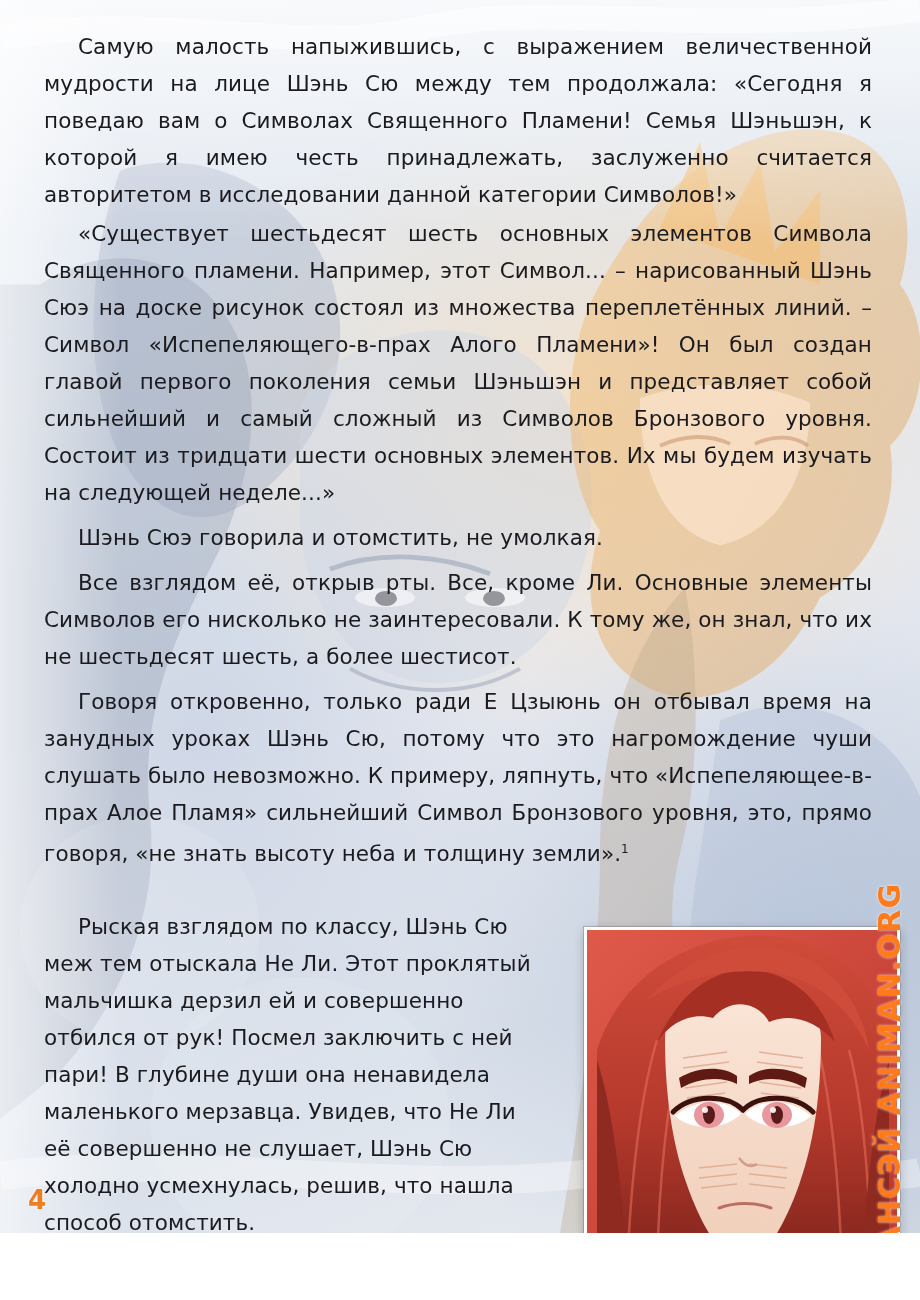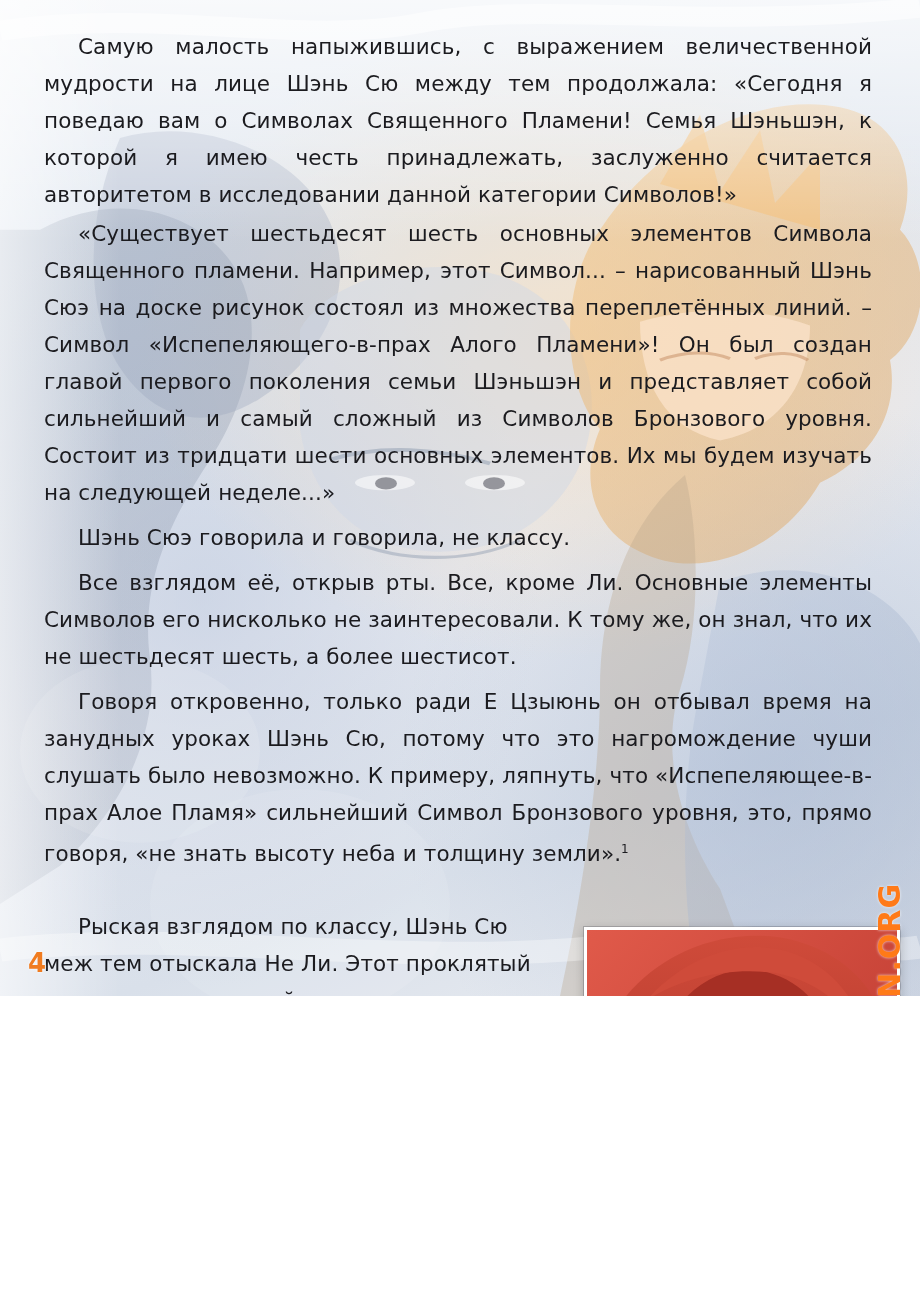--- a/index.html
+++ b/index.html
@@ -10,21 +10,21 @@
     width: 920px;
     height: 1300px;
     font-family: "DejaVu Sans", sans-serif;
     background: #ffffff;
     overflow: hidden;
   }
 
   .page {
     position: relative;
     width: 920px;
-    height: 996px;
+    height: 1233px;
     overflow: hidden;
     background:
       radial-gradient(ellipse 700px 520px at 62% 34%, rgba(255,222,178,0.55) 0%, rgba(255,222,178,0.0) 62%),
       radial-gradient(ellipse 520px 600px at 22% 60%, rgba(188,200,222,0.55) 0%, rgba(188,200,222,0.0) 65%),
       radial-gradient(ellipse 640px 640px at 85% 78%, rgba(176,190,214,0.5) 0%, rgba(176,190,214,0.0) 60%),
       linear-gradient(160deg, #e8edf4 0%, #dfe6ef 30%, #e6e9f0 55%, #d9e0ea 78%, #eceef2 100%);
   }
 
   
   .bg-art {
@@ -191,21 +191,21 @@
     </svg>
   </div>
   <div class="bg-wash-top"></div>
   <div class="bg-wash-left"></div>
 
   <div class="text-column">
 
     <p class="para">Самую малость напыжившись,  с выражением величественной мудрости на лице Шэнь Сю между тем продолжала: «Сегодня я поведаю вам о Символах Священного Пламени! Семья Шэньшэн, к которой я имею честь принадлежать,  заслуженно считается авторитетом в исследовании данной категории Символов!»</p>
     <p class="para">«Существует  шестьдесят  шесть  основных элементов  Символа  Священного пламени. Например, этот Символ... – нарисованный  Шэнь  Сюэ на доске рисунок состоял из множества переплетённых линий. –  Символ  «Испепеляющего-в-прах Алого Пламени»! Он был создан главой первого поколения семьи Шэньшэн и представляет собой сильнейший и самый сложный из Символов Бронзового уровня. Состоит из тридцати шести основных элементов.  Их мы будем изучать  на следующей неделе...»</p>
     <div class="gap-sm"></div>
-    <p class="para">Шэнь Сюэ говорила и говорила, не классу.</p>
+    <p class="para">Шэнь Сюэ говорила и отомстить, не умолкая.</p>
     <div class="gap-sm"></div>
     <p class="para">Все взглядом её, открыв рты.  Все, кроме Ли.  Основные элементы  Символов его нисколько не заинтересовали.  К тому же,  он знал, что их не шестьдесят шесть,  а более шестисот.</p>
     <div class="gap-sm"></div>
     <p class="para"><span>Говоря откровенно, только ради  Е  Цзыюнь  он отбывал  время  на  занудных уроках Шэнь Сю, потому что это нагромождение чуши слушать было невозможно. К примеру, ляпнуть, что «Испепеляющее-в-прах Алое Пламя» сильнейший Символ Бронзового уровня, это, прямо говоря, «не знать высоту неба и толщину земли».</span><sup class="fn-ref">1</sup></p>
 
     <div class="gap-lg"></div>
 
     <p class="para wrap-para">
       <span class="float-spacer"></span>
       <span>Рыская взглядом по классу, Шэнь Сю меж тем отыскала Не Ли. Этот проклятый мальчишка дерзил ей и совершенно отбился от рук! Посмел заключить с ней пари! В глубине души  она ненавидела  маленького  мерзавца. Увидев, что Не Ли её совершенно не слушает,  Шэнь  Сю холодно усмехнулась, решив, что нашла  способ  отомстить.</span>

